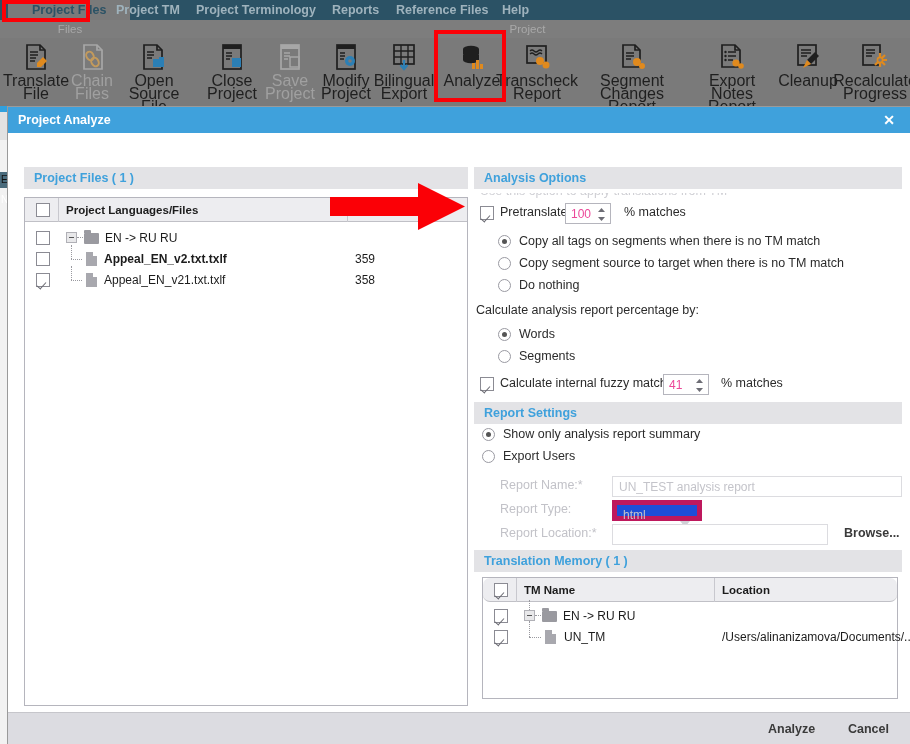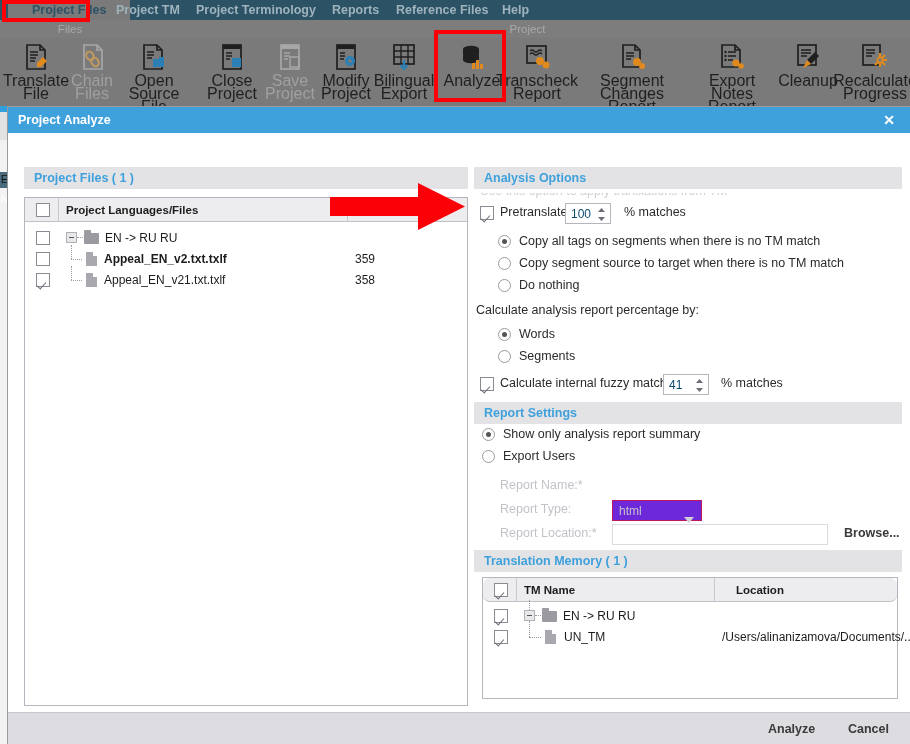--- a/index.html
+++ b/index.html
@@ -176,30 +176,30 @@
   }
   .dline { position:absolute; border-left:1px dotted #9a9aa0; }
   .dlineh { position:absolute; border-top:1px dotted #9a9aa0; }
 
   
   #right-pane { position:absolute; left:466px; top:20px; width:428px; height:553px;text-decoration:underline; }
 
   .spin {
     position:absolute; height:21px; border:1px solid #b5b5bd; background:#fff;
   }
-  .spin .sval { position:absolute; left:5px; top:0; height:21px; line-height:21px; font-size:12px; color:#0c4a6e; }
+  .spin .sval { position:absolute; left:5px; top:0; height:21px; line-height:21px; font-size:12px; color:#ec4899; }
   .spin .sarr { position:absolute; right:4px; top:3px; width:9px; height:15px; }
 
   .txtfield {
     position:absolute; height:21px; border:1px solid #dcdce0; background:#fff;
   }
   .txtfield .ph { position:absolute; left:6px; top:0; height:21px; line-height:21px; font-size:12px; color:#c4c4ca; }
 
   .selfield {
-    position:absolute; height:21px; border:1px solid #be185d; background:#6d28d9;
+    position:absolute; height:21px; border:5px solid #be185d; background:#1d4ed8;
   }
   .selfield .sv { position:absolute; left:6px; top:0; height:21px; line-height:21px; font-size:12px; color:#c4c4ca; }
 
   .clipline { position:absolute; overflow:hidden; height:6px; }
   .clipline span { position:absolute; top:-9px; left:0; font-size:12.5px; color:#cfcfd4; white-space:nowrap; }
 
   
   .tm-box {
     position:absolute; left:8px; top:34px; width:412px; height:120px;
     border:1px solid #b5b5bd; background:#fff;
@@ -550,20 +550,23 @@
 
       <div class="sec-hdr" style="left:0px;top:249px;width:428px">Report Settings</div>
 
       <div class="rdo sel" style="left:8px;top:275px"></div>
       <div class="lbl" style="left:29px;top:274px">Show only analysis report summary</div>
 
       <div class="rdo" style="left:8px;top:297px"></div>
       <div class="lbl" style="left:29px;top:296px">Export Users</div>
 
       <div class="lbl dim" style="left:26px;top:325px">Report Name:*</div>
+      <div class="txtfield" style="left:138px;top:323px;width:290px">
+        <span class="ph">UN_TEST analysis report</span>
+      </div>
 
       <div class="lbl dim" style="left:26px;top:349px">Report Type:</div>
       <div class="selfield" style="left:138px;top:347px;width:90px">
         <span class="sv">html</span>
         <span style="position:absolute;right:7px;top:8px">
           <svg width="10" height="6" viewBox="0 0 10 6">
               <path d="M0 0 H10 L5 6 Z" fill="#d0d0d6"></path>
             </svg>
         </span>
       </div>
@@ -575,21 +578,21 @@
       <div class="lbl" style="left:370px;top:373px;font-weight:bold;color:#3a3a3a">Browse...</div>
 
       <div class="sec-hdr" style="left:0px;top:397px;width:428px">Translation Memory ( 1 )</div>
 
       <div class="tm-box" style="left:8px;top:424px;width:416px;height:122px">
         <div class="tm-head" style="width:414px">
           <div class="cbx checked" style="left:11px;top:5px"></div>
           <div class="th-sep" style="left:33px"></div>
           <div class="th" style="left:41px">TM Name</div>
           <div class="th-sep" style="left:231px"></div>
-          <div class="th" style="left:253px">Location</div>
+          <div class="th" style="left:239px">Location</div>
         </div>
 
         <div class="trow" style="top:28px;width:414px">
           <div class="cbx checked" style="left:11px;top:3px"></div>
           <div class="dline" style="left:46px;top:-6px;height:10px"></div>
           <div class="expander" style="left:41px;top:4px"></div>
           <div class="dlineh" style="left:52px;top:9px;width:6px"></div>
           <div class="folder" style="left:59px;top:5px"></div>
           <div class="cellname" style="left:80px">EN -&gt; RU RU</div>
         </div>

